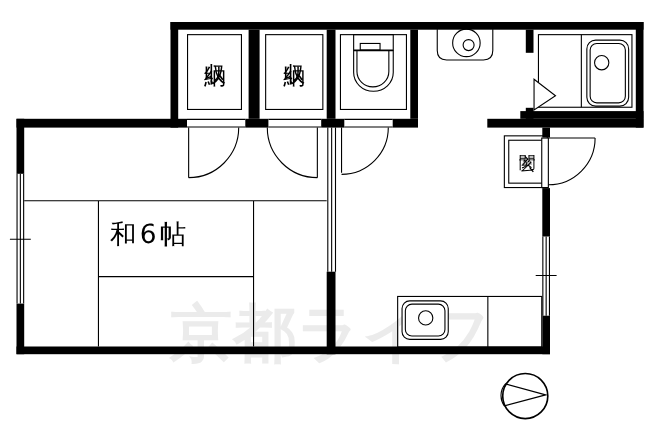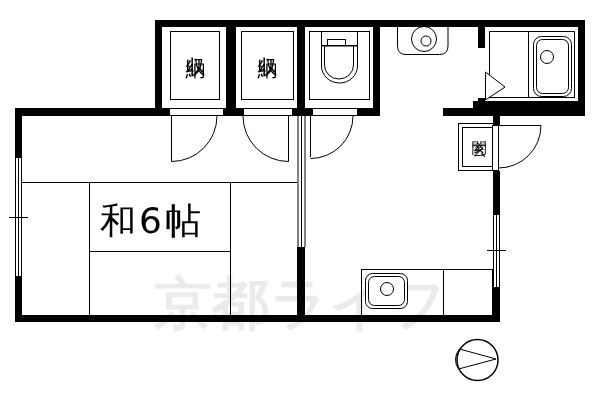--- a/index.html
+++ b/index.html
@@ -7,21 +7,21 @@
     position:relative; width:600px; height:400px; background:#ffffff;
     overflow:hidden; font-family:"DejaVu Sans","Liberation Sans",sans-serif;
   }
   .wall { position:absolute; background:#000; z-index:2; }
   #linework { position:absolute; left:0; top:0; z-index:3; }
   .label { position:absolute; color:#000; z-index:4; white-space:nowrap; }
   .vtext { writing-mode:vertical-rl; text-orientation:upright; }
   #closet1-label { left:184px; top:41px;  font-size:20px; line-height:1.2; letter-spacing:2px; }
   #closet2-label { left:256px; top:41px;  font-size:20px; line-height:1.2; letter-spacing:2px; }
   #genkan-label  { left:470px; top:129px; font-size:15px; line-height:1.15; }
-  #tatami-label  { left:100px; top:197px; font-size:36px; letter-spacing:3px; font-weight:500; }
+  #tatami-label  { left:100px; top:197px; font-size:24px; letter-spacing:3px; font-weight:500; }
   #watermark {
     position:absolute; left:154px; top:266px; z-index:1;
     font-size:57px; font-weight:bold; color:#ebebeb; letter-spacing:1px;
   }
 </style>
 </head>
 <body>
 
 <div id="plan">
 

